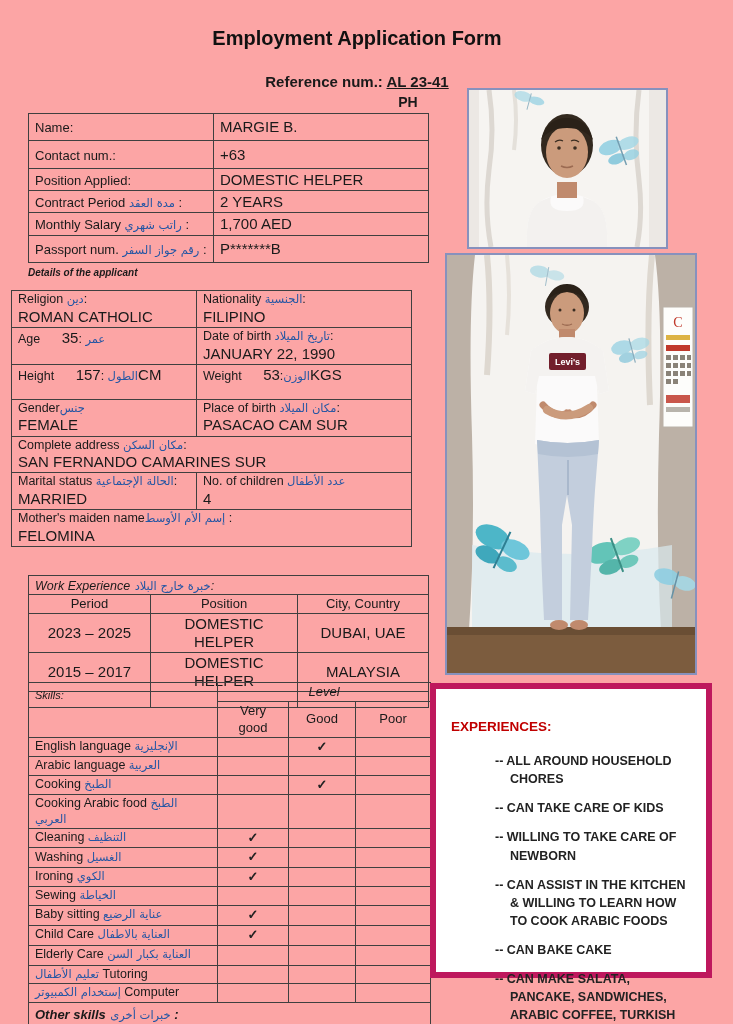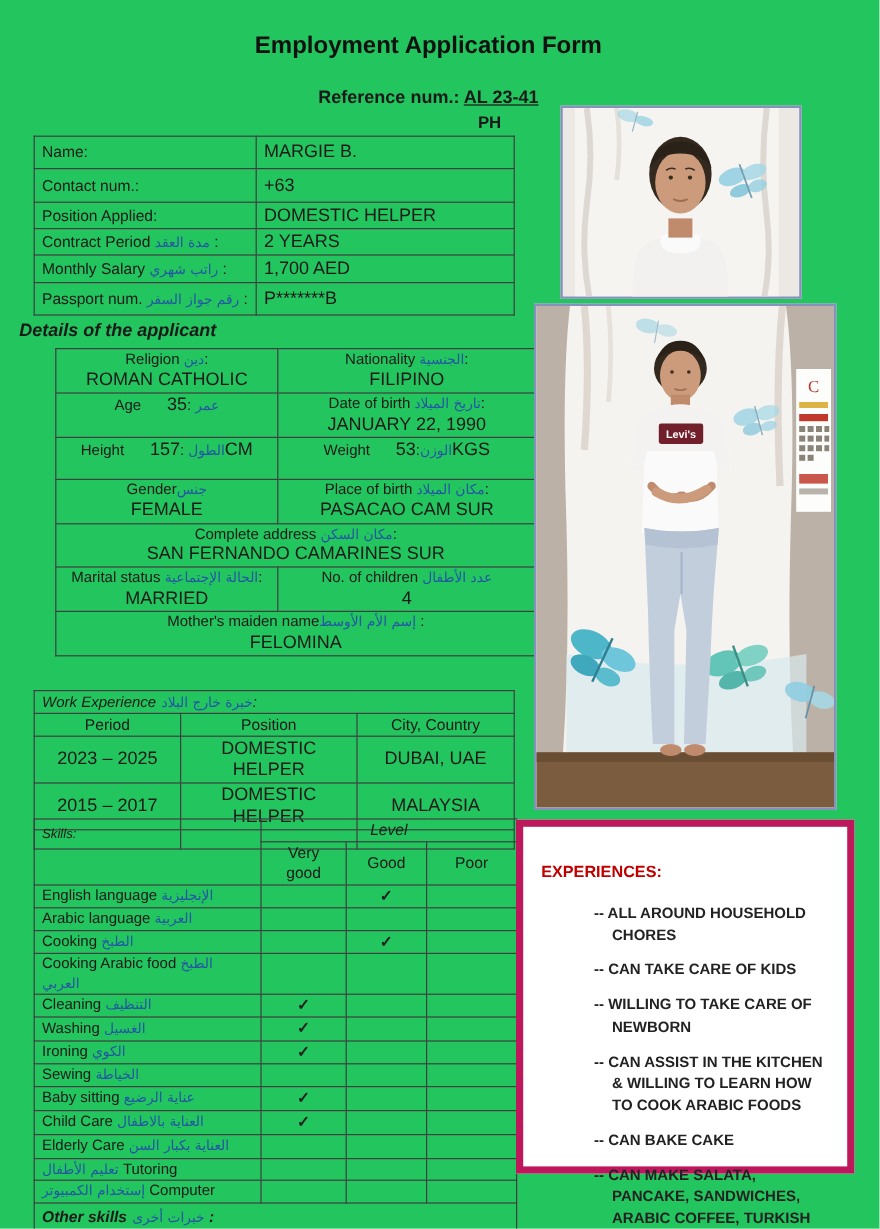--- a/index.html
+++ b/index.html
@@ -1,39 +1,39 @@
 <!DOCTYPE html>
 <html><head>
 <meta charset="utf-8">
 <style>
   html,body{margin:0;padding:0;background:#ffffff;}
   .page{
-    position:relative;width:733px;height:1024px;background:#22c55e;overflow:hidden;
+    position:relative;width:733px;height:1024px;background:#fca5a5;overflow:hidden;
     font-family:"Liberation Sans",sans-serif;color:#1a1a1a;
   }
   .abs{position:absolute;}
   .ar{color:#2456a4;font-family:"DejaVu Sans",sans-serif;font-size:11.5px;}
   .page-title{top:27px;left:0;width:714px;text-align:center;font-size:20px;font-weight:bold;color:#111;}
   .ref-line{top:73px;left:0;width:714px;text-align:center;font-size:15px;font-weight:bold;}
   .ref-value{text-decoration:underline;}
   .country{top:94px;left:384px;width:48px;text-align:center;font-size:14px;font-weight:bold;}
 
   table.tbl{border-collapse:collapse;table-layout:fixed;}
   table.tbl td{border:1px solid #3f3f3f;padding:1px 6px;overflow:hidden;}
 
   
   .top-table{top:113px;left:28px;width:400px;}
   .top-table td{vertical-align:middle;}
   .top-table .lbl{font-size:13px;}
   .top-table .val{font-size:15px;}
 
-  .details-title{top:267px;left:16px;font-size:15px;font-weight:bold;font-style:italic;}
-
-  
-  .details-table{top:290px;left:46px;width:400px;text-align:center;}
+  .details-title{top:267px;left:28px;font-size:10px;font-weight:bold;font-style:italic;}
+
+  
+  .details-table{top:290px;left:11px;width:400px;}
   .details-table td{vertical-align:top;padding:2px 6px;}
   .details-table .lbl{font-size:12.5px;line-height:1.25;}
   .details-table .val{font-size:15px;line-height:1.2;}
   .inline-val{font-size:15px;margin-left:18px;}
 
   
   .we-table{top:575px;left:28px;width:400px;}
   .we-title{font-size:12.5px;font-weight:normal;font-style:italic;line-height:1.05;}
   .we-table td{text-align:center;padding:0 4px;}
   .we-table td.we-title-cell{text-align:left;}

